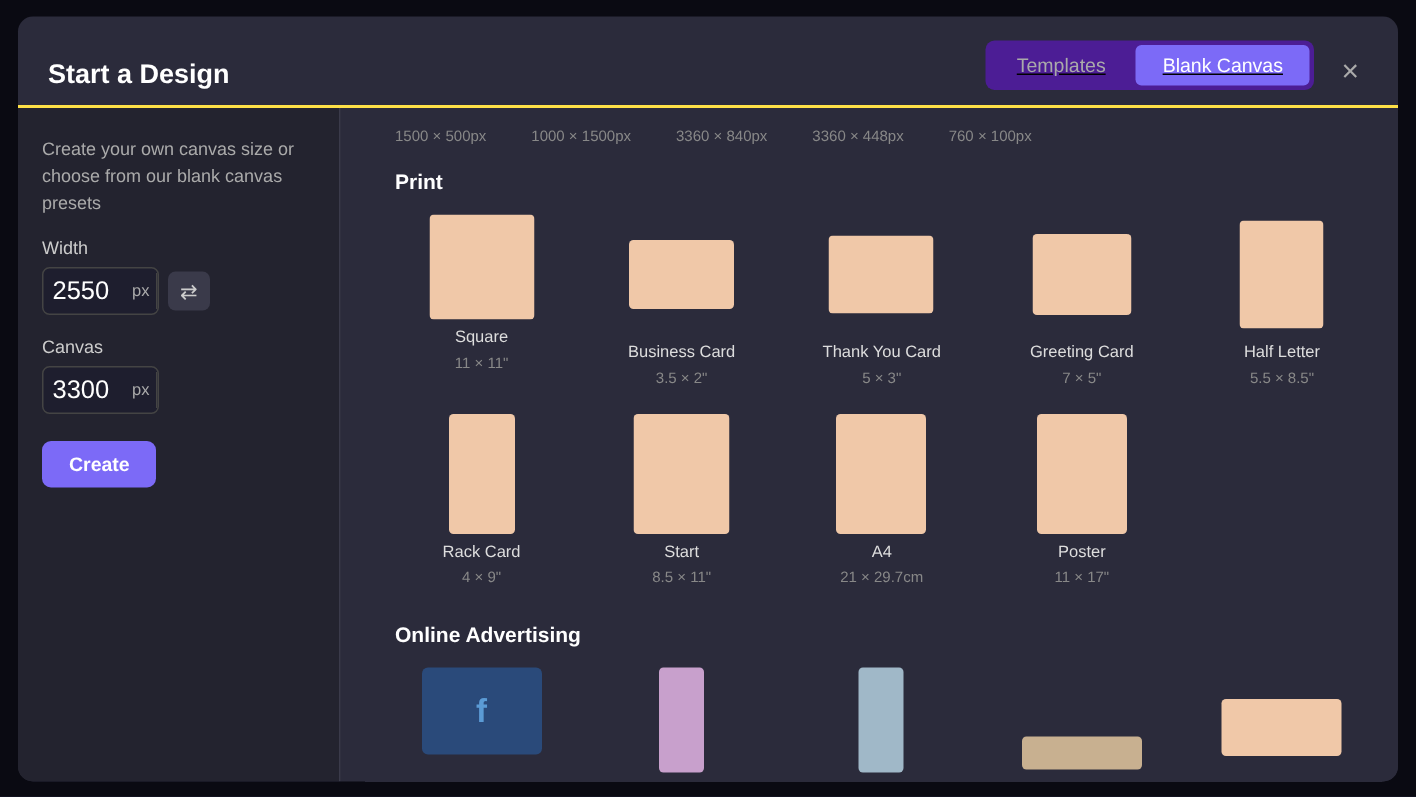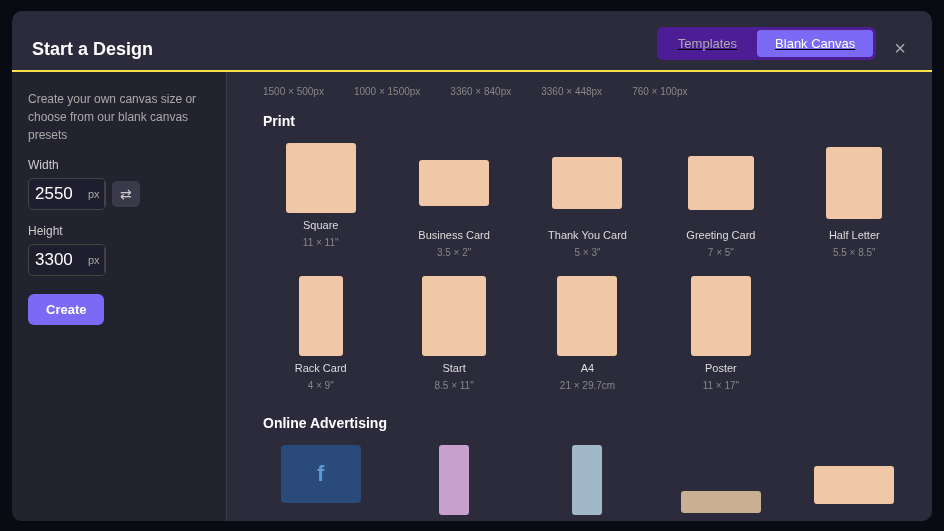--- a/index.html
+++ b/index.html
@@ -279,21 +279,21 @@
               <div class="dim-arrows">
                 <button class="dim-arrow">▲</button>
                 <button class="dim-arrow">▼</button>
               </div>
             </div>
             <button class="swap-btn">⇄</button>
           </div>
         </div>
 
         <div class="field-group">
-          <label class="field-label">Height</label>
+          <label class="field-label">Canvas</label>
           <div class="dimension-row">
             <div class="dim-input-wrap">
               <input class="dim-input" type="text" value="3300" style="">
               <span style="font-size:11px;color:#aaa;padding:0 4px;">px</span>
               <div class="dim-arrows">
                 <button class="dim-arrow">▲</button>
                 <button class="dim-arrow">▼</button>
               </div>
             </div>
           </div>

